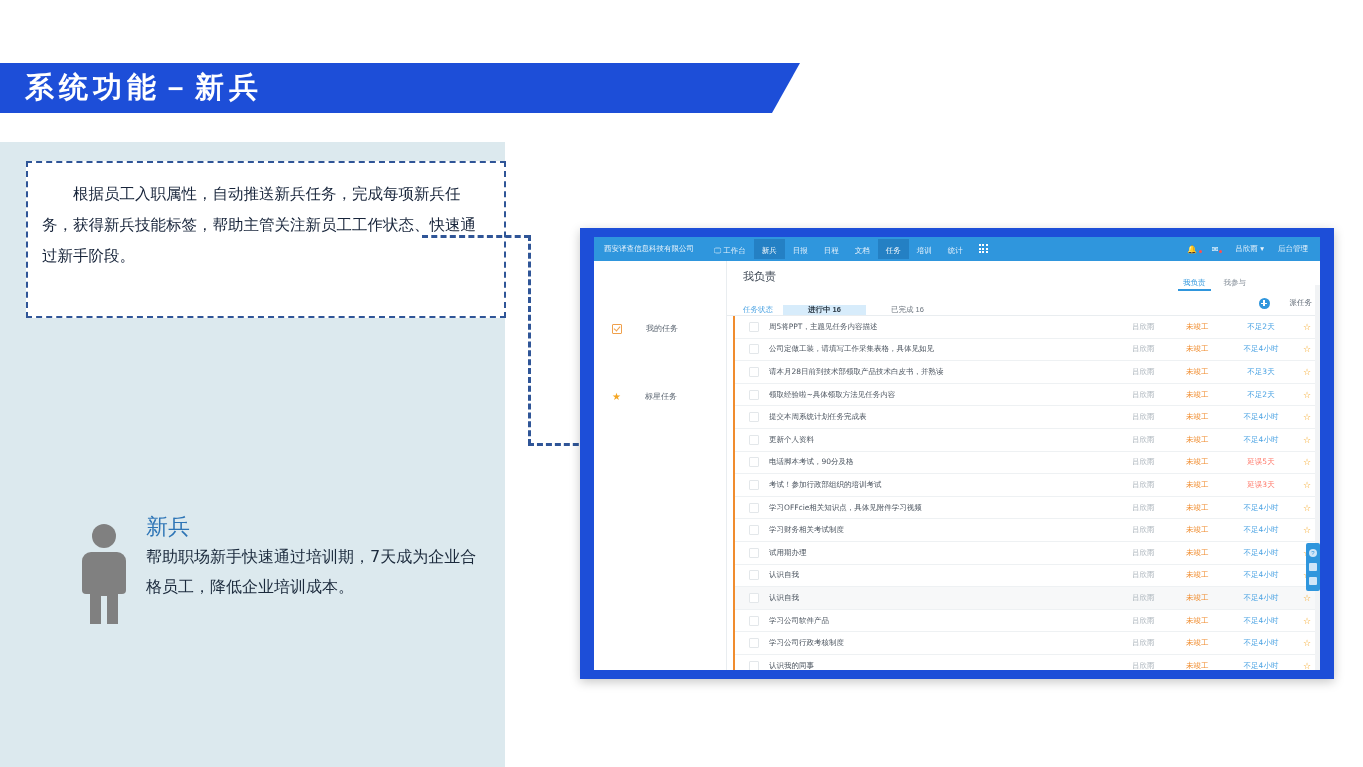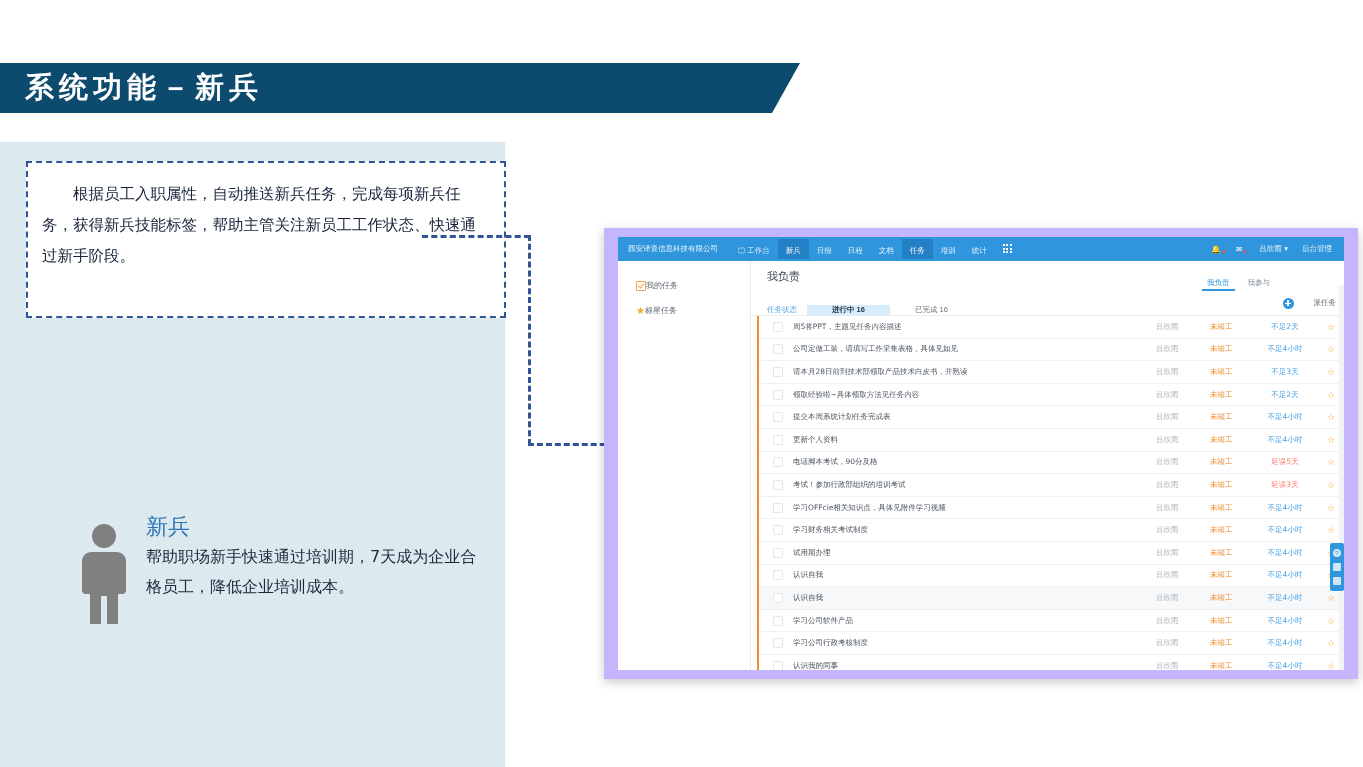--- a/index.html
+++ b/index.html
@@ -8,21 +8,21 @@
     background: #ffffff;
     font-family: "Liberation Sans", "DejaVu Sans", sans-serif;
     overflow: hidden;
   }
   #root { position: relative; width: 1363px; height: 767px; background: #fff; }
 
   
   .banner {
     position: absolute; left: 0; top: 63px;
     width: 800px; height: 50px;
-    background: #0c4a6e;
+    background: #1d4ed8;
     display: flex; align-items: center;
     clip-path: polygon(0 0, 100% 0, 96.5% 100%, 0 100%);
   }
   .banner-title {
     margin-left: 25px;
     color: #ffffff;
     font-size: 29px;
     font-weight: bold;
     letter-spacing: 5px;
     font-family: "DejaVu Sans", "Liberation Sans", sans-serif;
@@ -95,23 +95,23 @@
     color: #2e75b6; font-size: 22px; line-height: 30px;
     font-family: "DejaVu Sans", "Liberation Sans", sans-serif;
   }
   .person-desc {
     color: #1b2a3c; font-size: 16px; line-height: 30px; width: 340px;
     font-family: "DejaVu Sans", "Liberation Sans", sans-serif;
   }
 
   
   .shot {
-    position: absolute; left: 604px; top: 228px;
+    position: absolute; left: 580px; top: 228px;
     width: 754px; height: 451px;
-    background: #c4b5fd;
+    background: #1d4ed8;
     box-shadow: 0 3px 10px rgba(0,0,0,0.22);
     overflow: hidden;
   }
   .shot-inner { position: absolute; left: 14px; top: 9px; width: 726px; height: 433px; overflow: hidden; background:#fff; }
 
   .navbar {
     height: 24px; background: #2f96dd;
     display: flex; align-items: center;
     font-size: 8px; color: #e8f3fb;
     font-family: "DejaVu Sans", "Liberation Sans", sans-serif;
@@ -145,23 +145,24 @@
       linear-gradient(#fff,#fff) 3.5px 7px/2px 2px no-repeat,
       linear-gradient(#fff,#fff) 7px 7px/2px 2px no-repeat;
   }
 
   .app-body { display: flex; height: 409px; background:#fff; }
   .app-side {
     width: 132px; background: #ffffff; border-right: 1px solid #e9edf0;
     padding-top: 12px; flex: none;
   }
   .side-item {
-    display: flex; align-items: center; gap: 0;
+    display: flex; align-items: center; gap: 24px;
     padding: 7px 0 7px 18px; font-size: 8px; color: #5c6672;
     font-family: "DejaVu Sans", "Liberation Sans", sans-serif;
+    margin-top: 43px;
   }
   .ico-check {
     width: 8px; height: 8px; border: 1px solid #f0a04b; border-radius: 1px;
     position: relative; flex: none;
   }
   .ico-check::after {
     content: ""; position: absolute; left: 1.5px; top: 0px;
     width: 3px; height: 5px; border: solid #f0a04b;
     border-width: 0 1.2px 1.2px 0; transform: rotate(40deg);
   }

